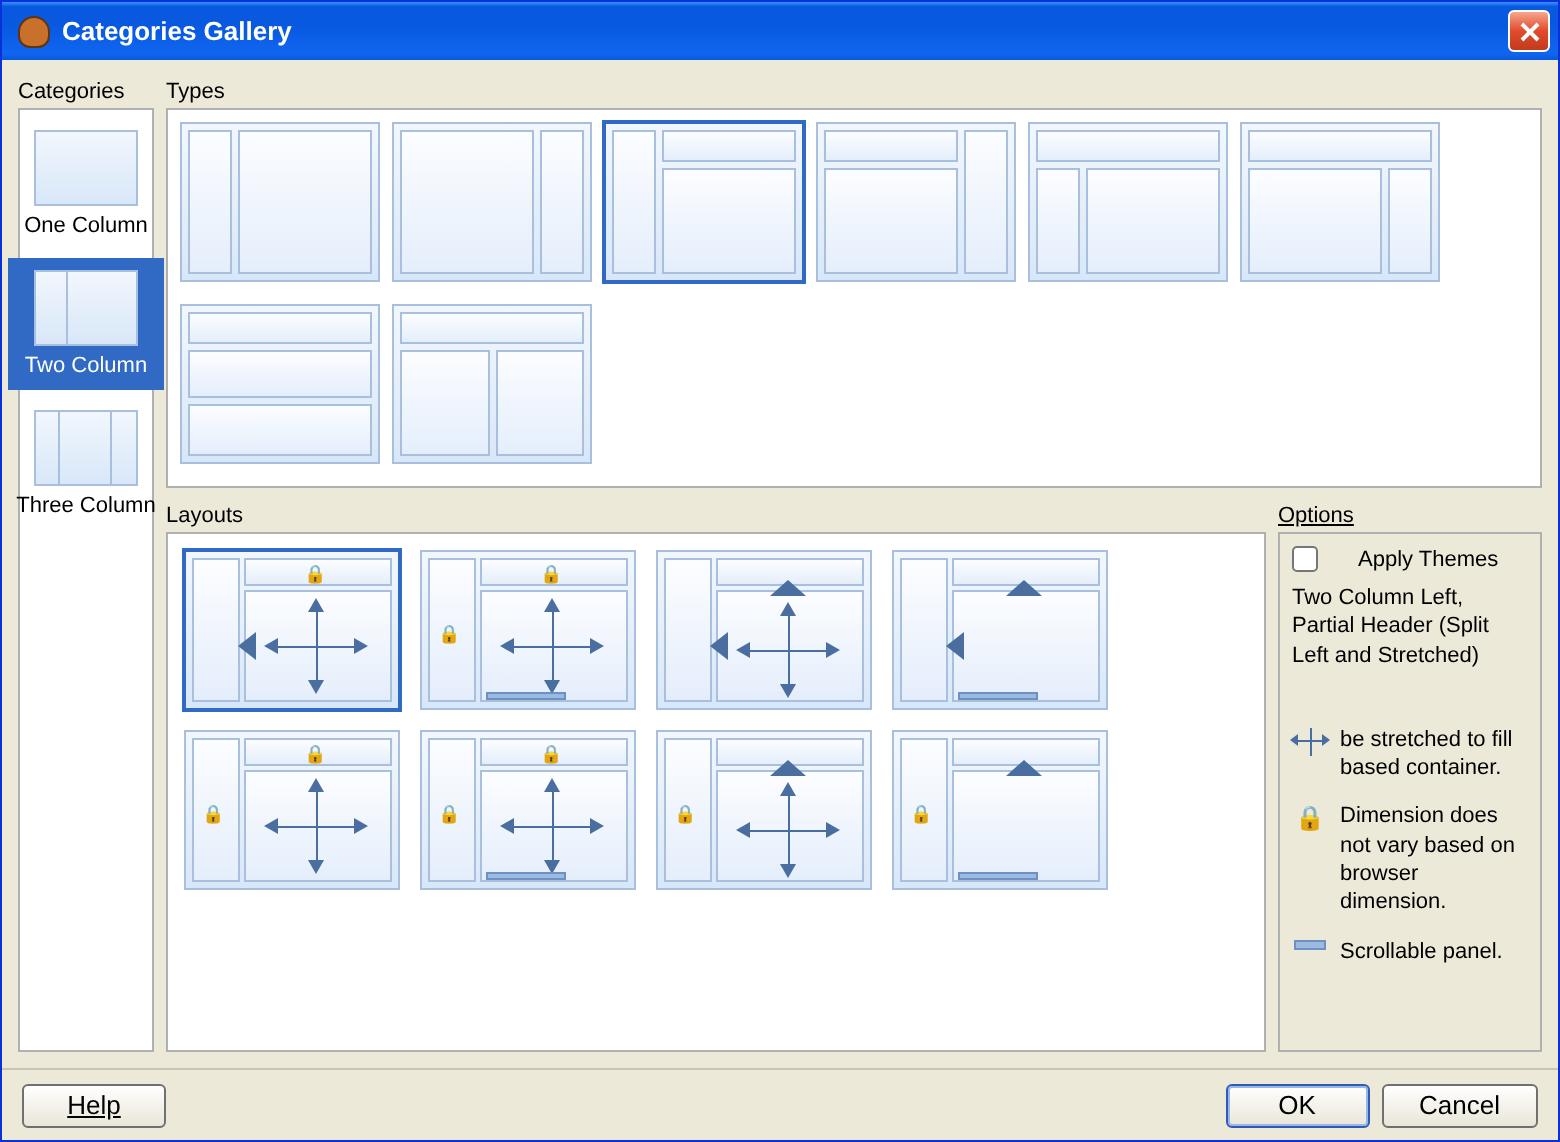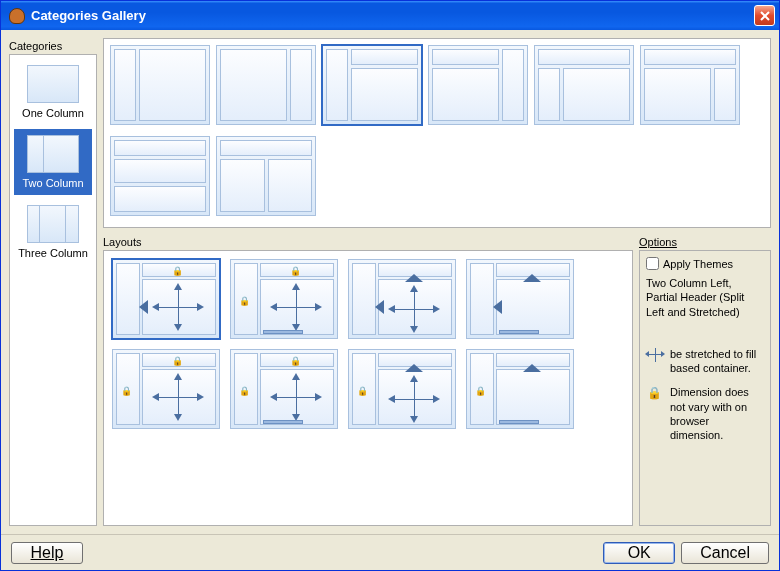--- a/index.html
+++ b/index.html
@@ -6,21 +6,21 @@
 body { font-family: Tahoma, sans-serif; font-size: 11px; background: #fff; }
 
 .window { width: 780px; height: 571px; border: 1px solid #0831d9; background: #ece9d8; display: flex; flex-direction: column; }
 .titlebar { height: 29px; background: linear-gradient(to bottom, #3a92ff 0%, #0858e0 8%, #0858e0 40%, #1066ef 88%, #0858e0 100%); display: flex; align-items: center; padding: 0 4px; }
 .titlebar-icon { width: 16px; height: 16px; margin: 0 4px; background: #c9702b; border-radius: 8px 8px 6px 6px; border: 1px solid #5e3510; }
 .titlebar-text { color: #fff; font-weight: bold; font-size: 13px; flex: 1; padding-left: 2px; }
 .close-btn { width: 21px; height: 21px; background: linear-gradient(to bottom, #f6a68e, #e14b2c 50%, #c33a1e); border: 1px solid #fff; border-radius: 3px; display: flex; align-items: center; justify-content: center; color: #fff; font-weight: bold; font-size: 12px; cursor: pointer; }
 
 .content { flex: 1; padding: 8px; display: flex; gap: 6px; overflow: hidden; }
 
-.categories { width: 88px; display: flex; flex-direction: column; }
+.categories { width: 68px; display: flex; flex-direction: column; }
 .categories-label { font-size: 11px; padding: 2px 0; }
 .categories-box { border: 1px solid #b0b0b0; background: #fff; flex: 1; padding: 4px 2px; display: flex; flex-direction: column; gap: 4px; align-items: center; }
 .cat-item { width: 78px; padding: 4px 2px 6px; text-align: center; cursor: pointer; }
 .cat-item.selected { background: #316ac5; color: #fff; }
 .cat-thumb { width: 52px; height: 38px; margin: 2px auto 4px; background: linear-gradient(to bottom, #f2f7fd, #d8e7f8); border: 1px solid #a8c0de; display: flex; }
 .cat-thumb .col { border-right: 1px solid #a8c0de; height: 100%; }
 .cat-thumb .col:last-child { border-right: none; }
 
 .right { flex: 1; display: flex; flex-direction: column; gap: 6px; overflow: hidden; }
 
@@ -54,36 +54,36 @@
 .arrow-h::after { right: -6px; border-left: 7px solid #4a6ea0; }
 .arrow-v { width: 1px; height: 36px; background: #4a6ea0; }
 .arrow-v::before, .arrow-v::after { content: ''; position: absolute; left: -4px; width: 0; height: 0; border-left: 4.5px solid transparent; border-right: 4.5px solid transparent; }
 .arrow-v::before { top: -6px; border-bottom: 7px solid #4a6ea0; }
 .arrow-v::after { bottom: -6px; border-top: 7px solid #4a6ea0; }
 .tri-left { width: 0; height: 0; border-top: 7px solid transparent; border-bottom: 7px solid transparent; border-right: 9px solid #4a6ea0; }
 .tri-up { width: 0; height: 0; border-left: 9px solid transparent; border-right: 9px solid transparent; border-bottom: 8px solid #4a6ea0; }
 
 .options { width: 132px; display: flex; flex-direction: column; }
 .options-box { border: 1px solid #b0b0b0; background: #ece9d8; flex: 1; padding: 6px; }
-.opt-check { display: flex; align-items: center; gap: 4px; margin-bottom: 6px; }
+.opt-check { display: flex; align-items: center; gap: 20px; margin-bottom: 6px; }
 .opt-check input { width: 13px; height: 13px; }
 .opt-desc { margin-bottom: 28px; line-height: 1.3; }
 .opt-row { display: flex; gap: 6px; margin-bottom: 10px; line-height: 1.3; align-items: flex-start; }
 .opt-icon { width: 18px; flex-shrink: 0; display: flex; align-items: center; justify-content: center; color: #4a6ea0; padding-top: 1px; }
 .opt-icon .stretch { position: relative; width: 14px; height: 14px; }
 .opt-icon .stretch .h { position: absolute; top: 6.5px; left: 0; width: 14px; height: 1px; background: #4a6ea0; }
 .opt-icon .stretch .v { position: absolute; left: 6.5px; top: 0; width: 1px; height: 14px; background: #4a6ea0; }
 .opt-icon .stretch::before { content: ''; position: absolute; left: -3px; top: 3.5px; border-top: 3.5px solid transparent; border-bottom: 3.5px solid transparent; border-right: 4px solid #4a6ea0; }
 .opt-icon .stretch::after { content: ''; position: absolute; right: -3px; top: 3.5px; border-top: 3.5px solid transparent; border-bottom: 3.5px solid transparent; border-left: 4px solid #4a6ea0; }
 .opt-icon .lock { font-size: 12px; }
 .opt-icon .tri-dn { width: 0; height: 0; border-left: 7px solid transparent; border-right: 7px solid transparent; border-top: 7px solid #4a6ea0; }
 .opt-icon .scrollbar { width: 16px; height: 5px; background: #9cb9e0; border: 1px solid #6d91c3; }
 
 .footer { height: 36px; padding: 6px 10px; display: flex; align-items: center; border-top: 1px solid #c8c4b6; }
-.btn { height: 22px; padding: 0 18px; min-width: 72px; border: 1px solid #707070; background: linear-gradient(to bottom, #fff, #e9e5d7); border-radius: 3px; cursor: pointer; font-family: inherit; font-size: 16px; }
+.btn { height: 22px; padding: 0 18px; min-width: 72px; border: 1px solid #707070; background: linear-gradient(to bottom, #fff, #e9e5d7); border-radius: 3px; cursor: pointer; font-family: inherit; font-size: 13px; }
 .btn.default { border: 1px solid #2f5bb7; box-shadow: inset 0 0 0 1px #97b7ec; }
 .help-btn { text-decoration: underline; }
 .spacer { flex: 1; }
 </style>
 </head>
 <body>
 
 <div class="window">
   <div class="titlebar">
     <div class="titlebar-icon"></div>
@@ -120,20 +120,21 @@
               <div class="col" style="width:12px"></div>
             </div>
           <span>Three Column</span>
         </div>
       </div>
     </div>
 
     <div class="right">
 
       <div class="types">
+        <div class="section-label">Types</div>
         <div class="types-box">
 
           <div class="type-item">
             <div class="ti-left" style="width:22px"></div>
               <div class="ti-main" style="left:28px;top:3px;right:3px;bottom:3px"></div>
           </div>
           <div class="type-item">
             <div class="ti-main" style="left:3px;top:3px;right:28px;bottom:3px"></div>
               <div class="ti-right" style="width:22px"></div>
           </div>
@@ -267,21 +268,27 @@
                     <div class="h"></div>
                     <div class="v"></div>
                   </div>
                 </div>
               <div>be stretched to fill based container.</div>
             </div>
             <div class="opt-row">
               <div class="opt-icon">
                   <span class="lock">🔒</span>
                 </div>
-              <div>Dimension does not vary with on browser dimension.</div>
+              <div>Dimension does not vary based on browser dimension.</div>
+            </div>
+            <div class="opt-row">
+              <div class="opt-icon">
+                  <div class="scrollbar"></div>
+                </div>
+              <div>Scrollable panel.</div>
             </div>
           </div>
         </div>
 
       </div>
 
     </div>
   </div>
 
   <div class="footer">

